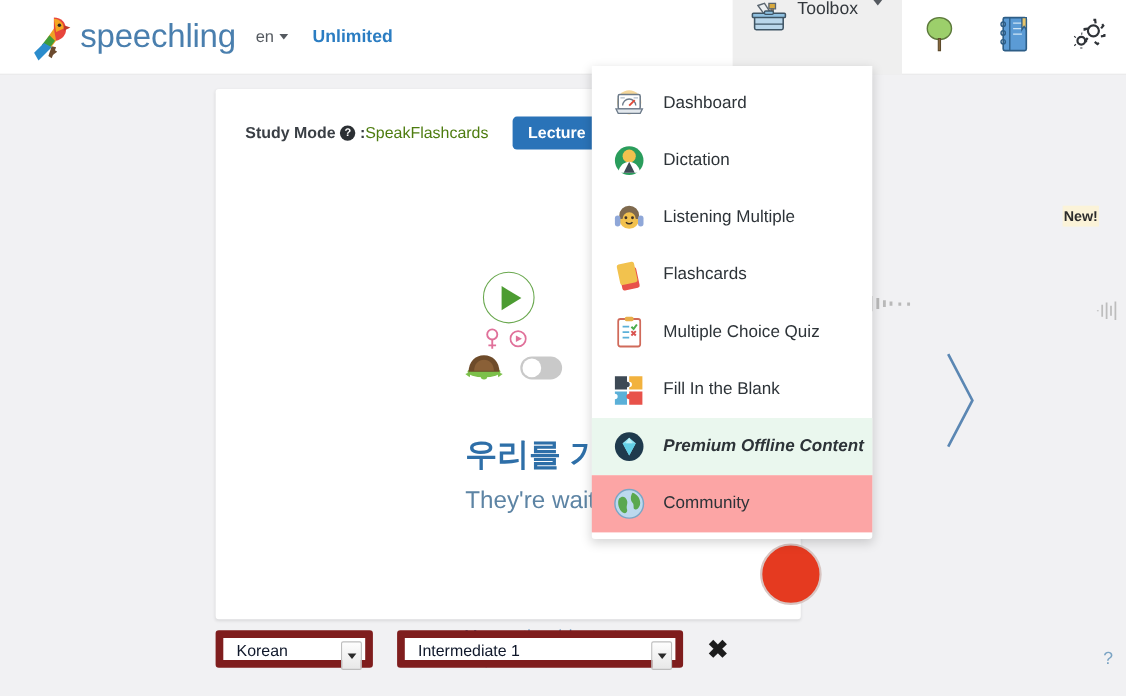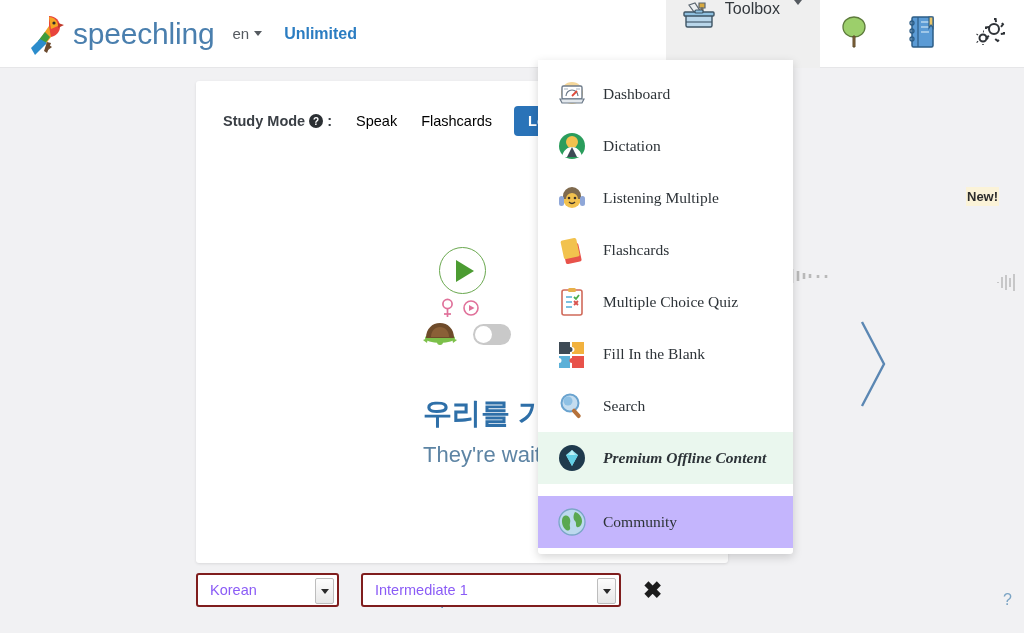--- a/index.html
+++ b/index.html
@@ -68,21 +68,21 @@
     font-size: 14.5px; color: #3a3f45; font-weight: bold;
     display: flex; align-items: center; gap: 4px;
   }
   .qmark {
     display: inline-flex; align-items: center; justify-content: center;
     width: 14px; height: 14px; border-radius: 50%;
     background: #2b2f33; color: #fff; font-size: 10px;
     font-weight: bold; cursor: pointer;
   }
   .sm-opt {
-    font-size: 14.5px; color: #000000; margin-left: 24px;
+    font-size: 14.5px; color: #4d7c0f; 
     cursor: pointer;
   }
   .sm-opt.active {
     background: #2a73b8; color: #fff; font-weight: bold;
     padding: 7px 14px; border-radius: 4px; margin-left: 22px;
   }
 
   
   .play-circle {
     position: absolute; left: 243px; top: 166px;
@@ -183,35 +183,35 @@
     border-radius: 0 0 3px 3px;
     box-shadow: 0 3px 10px rgba(0,0,0,0.17);
     padding: 8px 0 6px 0;
     z-index: 50;
   }
   .dd-item {
     height: 52px; display: flex; align-items: center;
     padding-left: 19px; gap: 16px; cursor: pointer;
   }
   .dd-item.premium { background: #eaf7ee; }
-  .dd-item.community { background: #c4b5fd; margin-top: 12px; }
-  .dd-label { font-size: 15.5px; color: #2d3338; font-family: Liberation Serif, serif; }
+  .dd-item.community { background: #fca5a5; }
+  .dd-label { font-size: 15.5px; color: #2d3338; }
   .dd-item.premium .dd-label { font-weight: bold; font-style: italic; }
   .dd-ico { width: 30px; height: 30px; flex: none; }
 
   
   .footer-row {
     position: absolute; left: 196px; top: 573px;
     display: flex; align-items: center; gap: 22px;
   }
   .sel {
     height: 34px; background: #fff;
-    border: 2px solid #7f1d1d; border-radius: 3px;
-    display: flex; align-items: center;
-    font-size: 14.5px; color: #8b5cf6;
+    border: 7px solid #7f1d1d; border-radius: 3px;
+    display: flex; align-items: flex-end;
+    font-size: 14.5px; color: #0f172a;
     cursor: pointer; position: relative;
   }
   .sel .sel-text { padding: 0 12px; }
   .sel-arrow {
     position: absolute; right: 3px; top: 3px;
     width: 19px; height: 26px;
     background: linear-gradient(#fdfdfd,#e8e8e8);
     border: 1px solid #bdbdbd; border-radius: 2px;
     display: flex; align-items: center; justify-content: center;
   }
@@ -533,30 +533,20 @@
       <svg width="30" height="30" viewBox="0 0 30 30">
         <path d="M2 3 L13 3 L13 8 A2.5 2.5 0 0 1 13 13 L13 15 L2 15 Z" fill="#3e4a55"></path>
         <path d="M15 3 L27 3 L27 15 L15 15 L15 13 A2.5 2.5 0 0 0 15 8 Z" fill="#f2b23e"></path>
         <path d="M2 17 L13 17 L13 29 L2 29 L2 24 A2.5 2.5 0 0 0 2 19 Z" fill="#5bb0d8"></path>
         <path d="M15 17 L27 17 L27 29 L15 29 L15 24 A2.5 2.5 0 0 1 15 19 Z" fill="#e8524a"></path>
       </svg>
     </span>
     <span class="dd-label">Fill In the Blank</span>
   </div>
 
-  <div class="dd-item">
-    <span class="dd-ico">
-      <svg width="30" height="30" viewBox="0 0 30 30">
-        <circle cx="13" cy="12" r="8.5" fill="#c5ddef" stroke="#6aa3cf" stroke-width="2"></circle>
-        <circle cx="11" cy="10" r="4.5" fill="#8ec0e4"></circle>
-        <rect x="17" y="17" width="4" height="11" rx="1.8" fill="#b5713a" transform="rotate(-42 19 22)"></rect>
-      </svg>
-    </span>
-    <span class="dd-label">Search</span>
-  </div>
 
   <div class="dd-item premium">
     <span class="dd-ico">
       <svg width="30" height="30" viewBox="0 0 30 30">
         <circle cx="15" cy="15" r="13" fill="#1f3a4d"></circle>
         <path d="M9 12 L15 7 L21 12 L15 23 Z" fill="#8fe3f2"></path>
         <path d="M9 12 L21 12 L15 23 Z" fill="#63cfe6"></path>
         <path d="M12 12 L15 7 L18 12 Z" fill="#bdf0f8"></path>
       </svg>
     </span>

